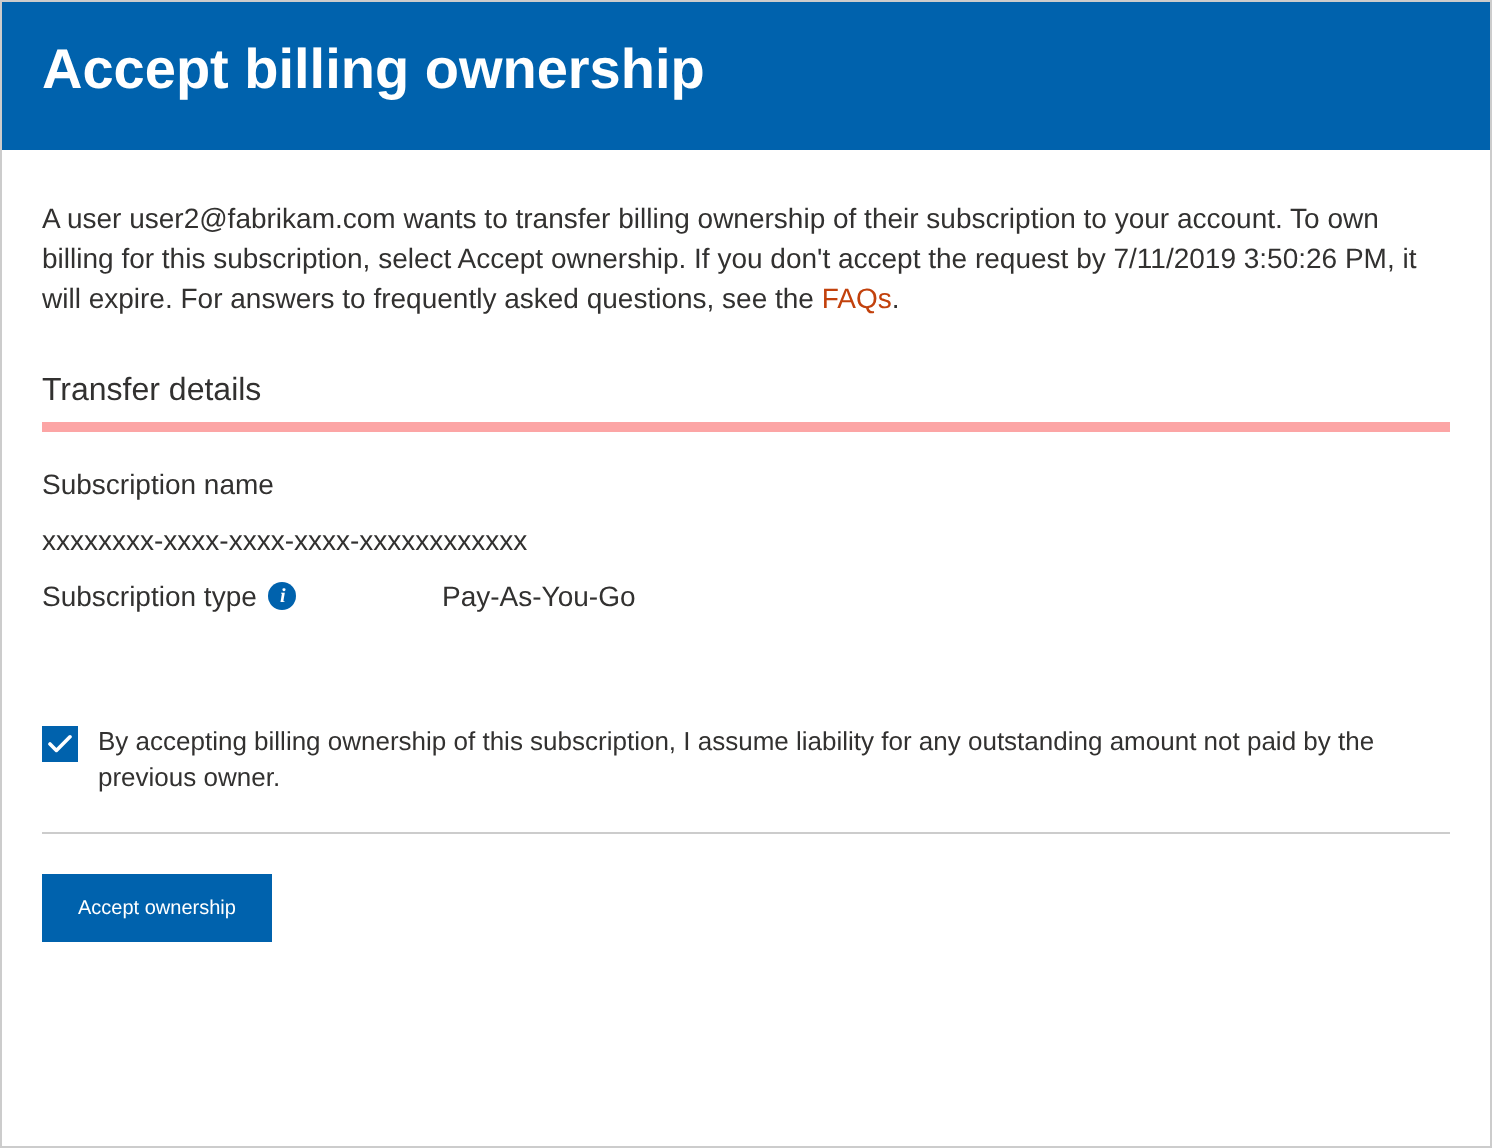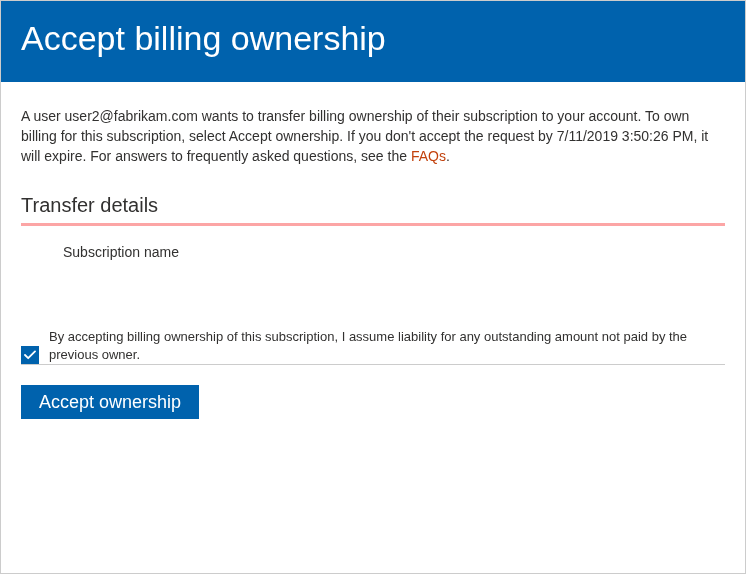--- a/index.html
+++ b/index.html
@@ -16,78 +16,78 @@
       height: 574px;
       border: 1px solid #ccc;
       overflow: hidden;
     }
     .header {
       background: #0062ad;
       color: #fff;
       padding: 18px 20px 24px 20px;
     }
     .header h1 {
-      font-size: 34px;
-      font-weight: 400;
+      font-size: 28px;
+      font-weight: 700;
     }
     .content {
       padding: 24px 20px 20px 20px;
     }
     .intro {
       font-size: 14px;
       line-height: 20px;
       color: #323130;
       margin-bottom: 28px;
     }
     .intro a {
       color: #c2410c;
       text-decoration: none;
     }
     .section-title {
-      font-size: 20px;
+      font-size: 16px;
       font-weight: 400;
       color: #323130;
       padding-bottom: 6px;
-      border-bottom: 3px solid #fca5a5;
+      border-bottom: 5px solid #fca5a5;
       margin-bottom: 18px;
     }
     .detail-row {
       display: flex;
       margin-bottom: 12px;
       font-size: 14px;
     }
     .detail-label {
       width: 200px;
       display: flex;
       align-items: center;
       gap: 6px;
-      margin-left: 42px;
     }
     .detail-value {
       flex: 1;
     }
     .info-icon {
       display: inline-flex;
       align-items: center;
       justify-content: center;
       width: 14px;
       height: 14px;
       border-radius: 50%;
       background: #0062ad;
       color: #fff;
       font-size: 10px;
       font-weight: bold;
       font-style: italic;
       font-family: Georgia, serif;
     }
     .consent-block {
       margin-top: 56px;
+      padding-bottom: 18px;
       border-bottom: 1px solid #ccc;
       display: flex;
-      align-items: flex-end;
+      align-items: flex-start;
       gap: 10px;
     }
     .checkbox {
       width: 18px;
       height: 18px;
       border: 1px solid #0062ad;
       background: #0062ad;
       flex-shrink: 0;
       display: flex;
       align-items: center;
@@ -106,21 +106,21 @@
     }
     .footer {
       margin-top: 20px;
     }
     .primary-btn {
       background: #0062ad;
       color: #fff;
       border: none;
       padding: 0 18px;
       height: 34px;
-      font-size: 18px;
+      font-size: 10px;
       font-family: inherit;
       cursor: pointer;
     }
   </style>
 </head>
 <body>
 
 <div class="header">
   <h1>Accept billing ownership</h1>
 </div>
@@ -133,22 +133,30 @@
 
   <div class="section-title">Transfer details</div>
 
   <div class="detail-row">
     <div class="detail-label">
       <span>Subscription name</span>
     </div>
   </div>
 
   <div class="detail-row">
+    <div class="detail-value">xxxxxxxx-xxxx-xxxx-xxxx-xxxxxxxxxxxx</div>
   </div>
 
+  <div class="detail-row">
+    <div class="detail-label">
+      <span>Subscription type</span>
+      <span class="info-icon">i</span>
+    </div>
+    <div class="detail-value">Pay-As-You-Go</div>
+  </div>
 
   <div class="consent-block">
     <div class="checkbox">
       <svg viewBox="0 0 12 12">
         <path d="M1 6 L4.2 9.2 L11 2.4" stroke="#fff" stroke-width="1.8" fill="none" stroke-linecap="round" stroke-linejoin="round"></path>
       </svg>
     </div>
     <div class="consent-text">By accepting billing ownership of this subscription, I assume liability for any outstanding amount not paid by the previous owner.</div>
   </div>
 

